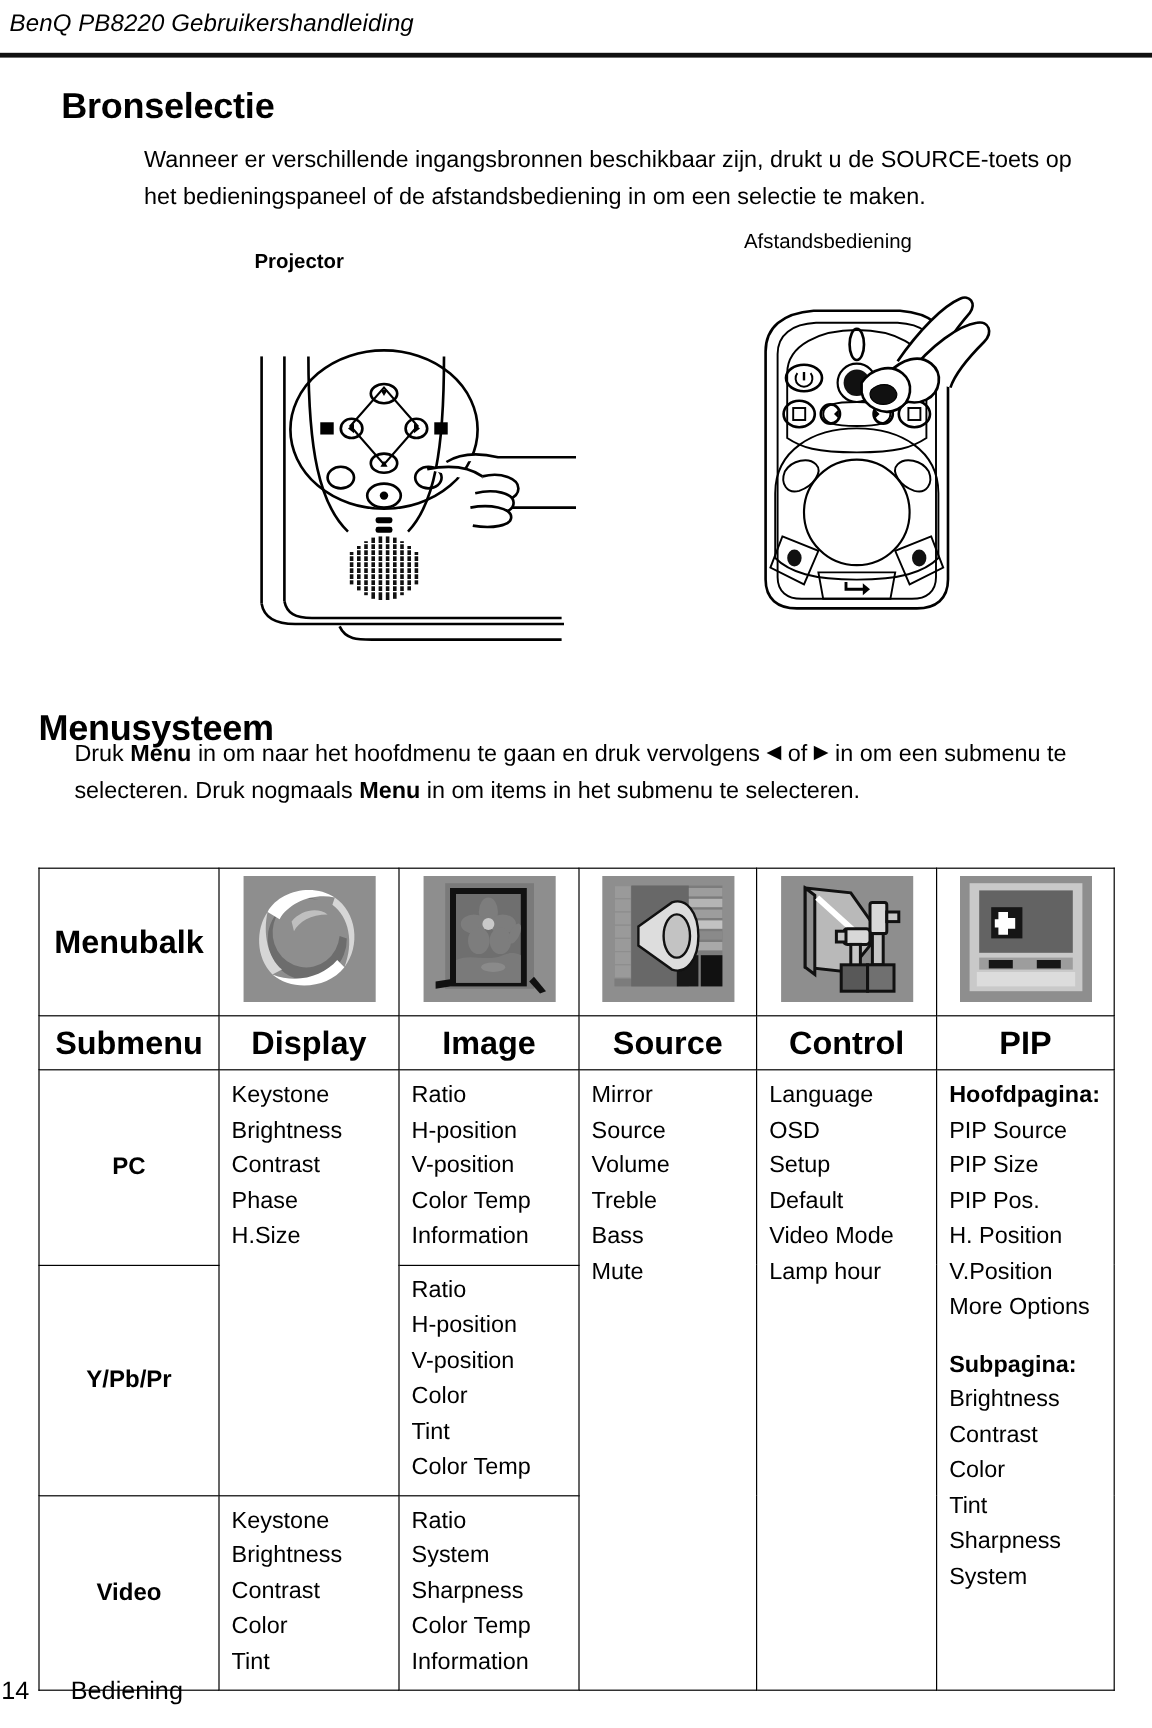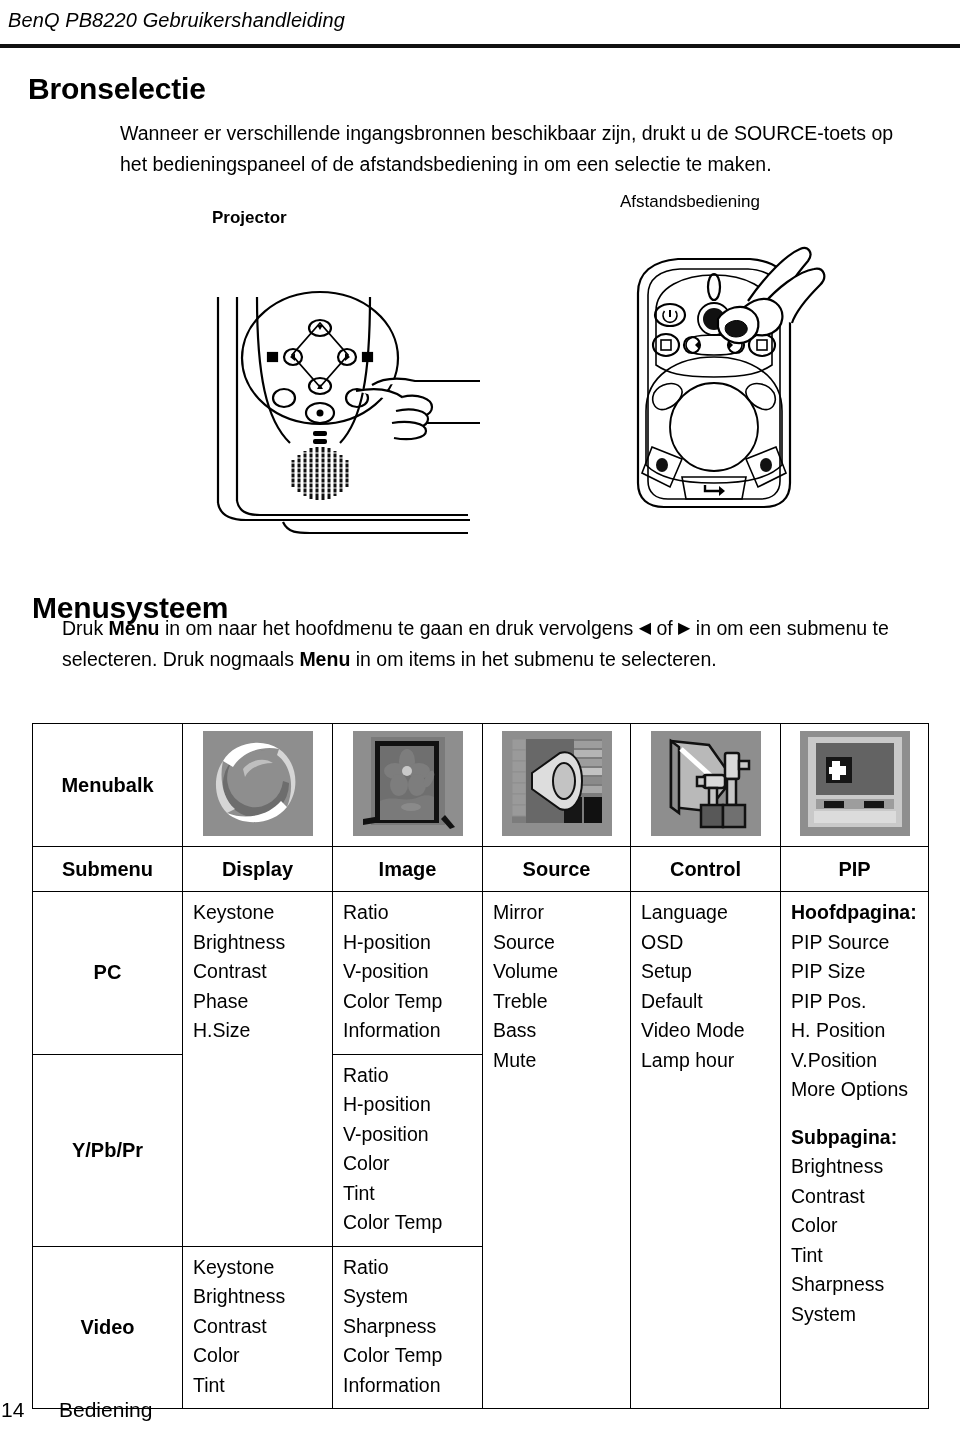--- a/index.html
+++ b/index.html
@@ -19,21 +19,21 @@
   }
   .rule{
     position:absolute; left:0; top:44px; width:960px; height:4px;
     background:#111;
   }
   
   .h1{
     position:absolute;
     font-weight:700; font-size:30px; letter-spacing:-.2px;
   }
-  #title-bron{ left:28px; top:72px;text-align:center; }
+  #title-bron{ left:51px; top:72px;text-align:center; }
   #title-menu{ left:32px; top:567px;margin-top:24px; }
 
   
   .para{
     position:absolute;
     font-size:19.5px;
     line-height:31px;
   }
   #para-bron{ left:120px; top:118px; width:790px; }
   #para-menu{ left:62px; top:612px; width:880px; }
@@ -59,21 +59,21 @@
     width:896px;
     border-collapse:collapse;
     table-layout:fixed;
   }
   table.menutbl td{
     border:1.5px solid #000;
     vertical-align:top;
     padding:0;
   }
   .cap{
-    text-align:center; font-weight:700; font-size:20px;
+    text-align:center; font-weight:700; font-size:27px;
     vertical-align:middle !important;
   }
   .rowlabel{
     text-align:center; font-weight:700; font-size:20px;
     vertical-align:middle !important;
   }
   .list{
     font-size:19.5px; line-height:29.5px;
     padding:6px 0 8px 10px !important;
   }

